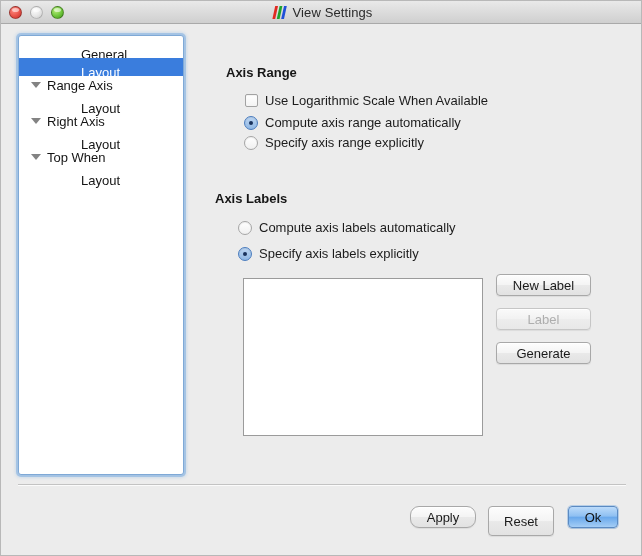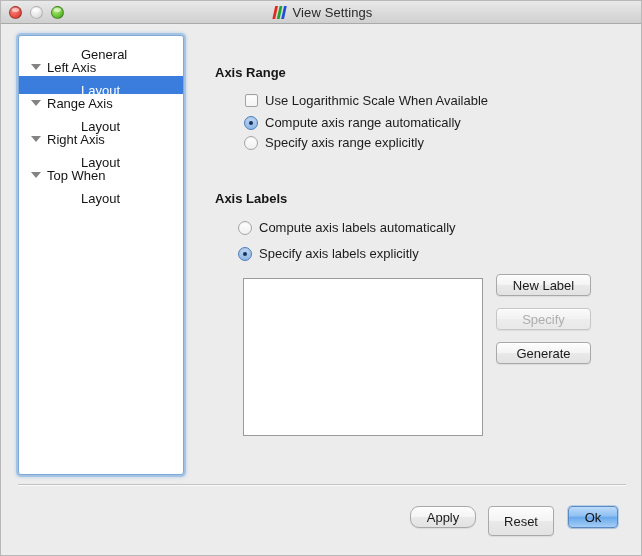--- a/index.html
+++ b/index.html
@@ -133,21 +133,21 @@
   .tree-row.indent1 .tree-label { margin-left: 28px; margin-top: 11px; }
   .tree-row.indent1 { padding-left: 9px; }
 
   
   .section-title {
     position: absolute;
     font-size: 13px;
     font-weight: bold;
     color: #161616;
   }
-  #axis-range-title { left: 214px; top: 64px; text-align: center; }
+  #axis-range-title { left: 225px; top: 64px; text-align: center; }
   #axis-labels-title { left: 214px; top: 190px; }
 
   .ctl-row {
     position: absolute;
     display: flex;
     align-items: center;
     font-size: 13px;
     color: #1c1c1c;
     white-space: nowrap;
   }
@@ -271,26 +271,20 @@
   </div>
 
   <div class="tree-wrap">
     <div class="tree" id="tree-list">
         <div class="tree-row indent1">
           <span class="disclosure empty">
             <span class="tri"></span>
           </span>
           <span class="tree-label">General</span>
         </div>
-        <div class="tree-row">
-          <span class="disclosure">
-            <span class="tri"></span>
-          </span>
-          <span class="tree-label">Left Axis</span>
-        </div>
         <div class="tree-row indent1 selected">
           <span class="disclosure empty">
             <span class="tri"></span>
           </span>
           <span class="tree-label">Layout</span>
         </div>
         <div class="tree-row">
           <span class="disclosure">
             <span class="tri"></span>
           </span>
@@ -354,21 +348,21 @@
   </div>
 
   <div class="ctl-row" id="row-lab-auto">
     <span class="radio"></span>
     <span class="ctl-label">Compute axis labels automatically</span>
   </div>
 
   <div class="listbox" id="labels-listbox"></div>
 
   <div class="btn" id="btn-new-label">New Label</div>
-  <div class="btn disabled" id="btn-delete">Specify</div>
+  <div class="btn disabled" id="btn-delete">Label</div>
   <div class="btn" id="btn-generate">Generate</div>
 
   <div class="separator"></div>
 
   <div class="btn" id="btn-apply">Apply</div>
   <div class="btn" id="btn-reset">Reset</div>
   <div class="btn default" id="btn-ok">Ok</div>
 
 </div>
 

